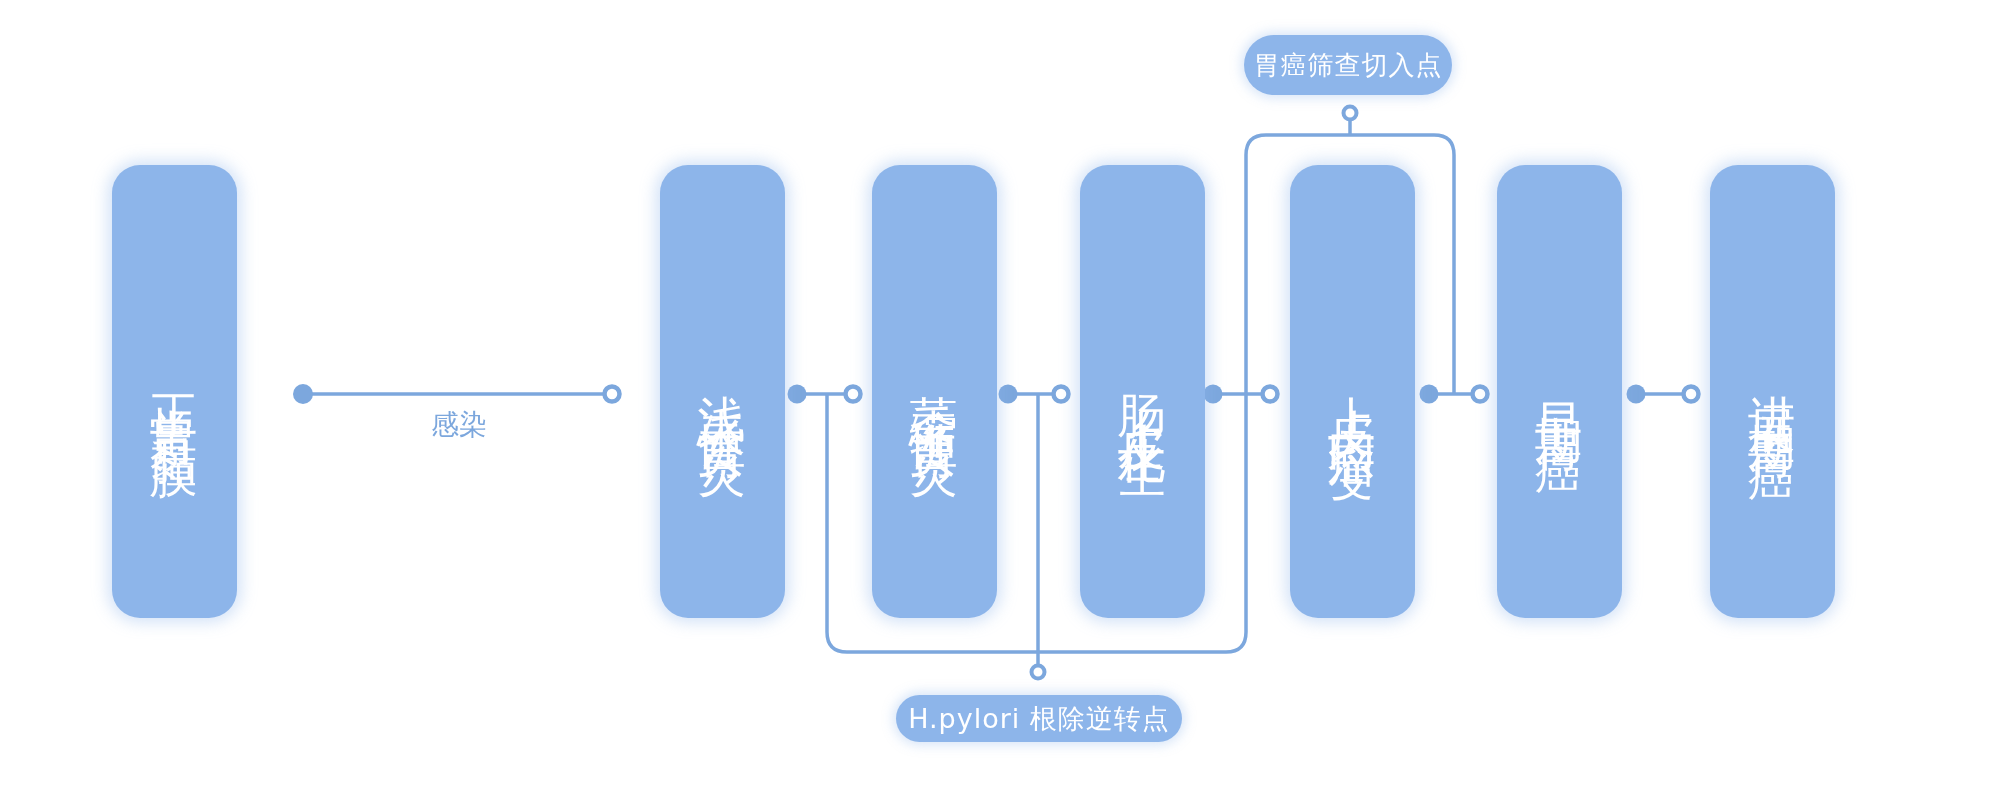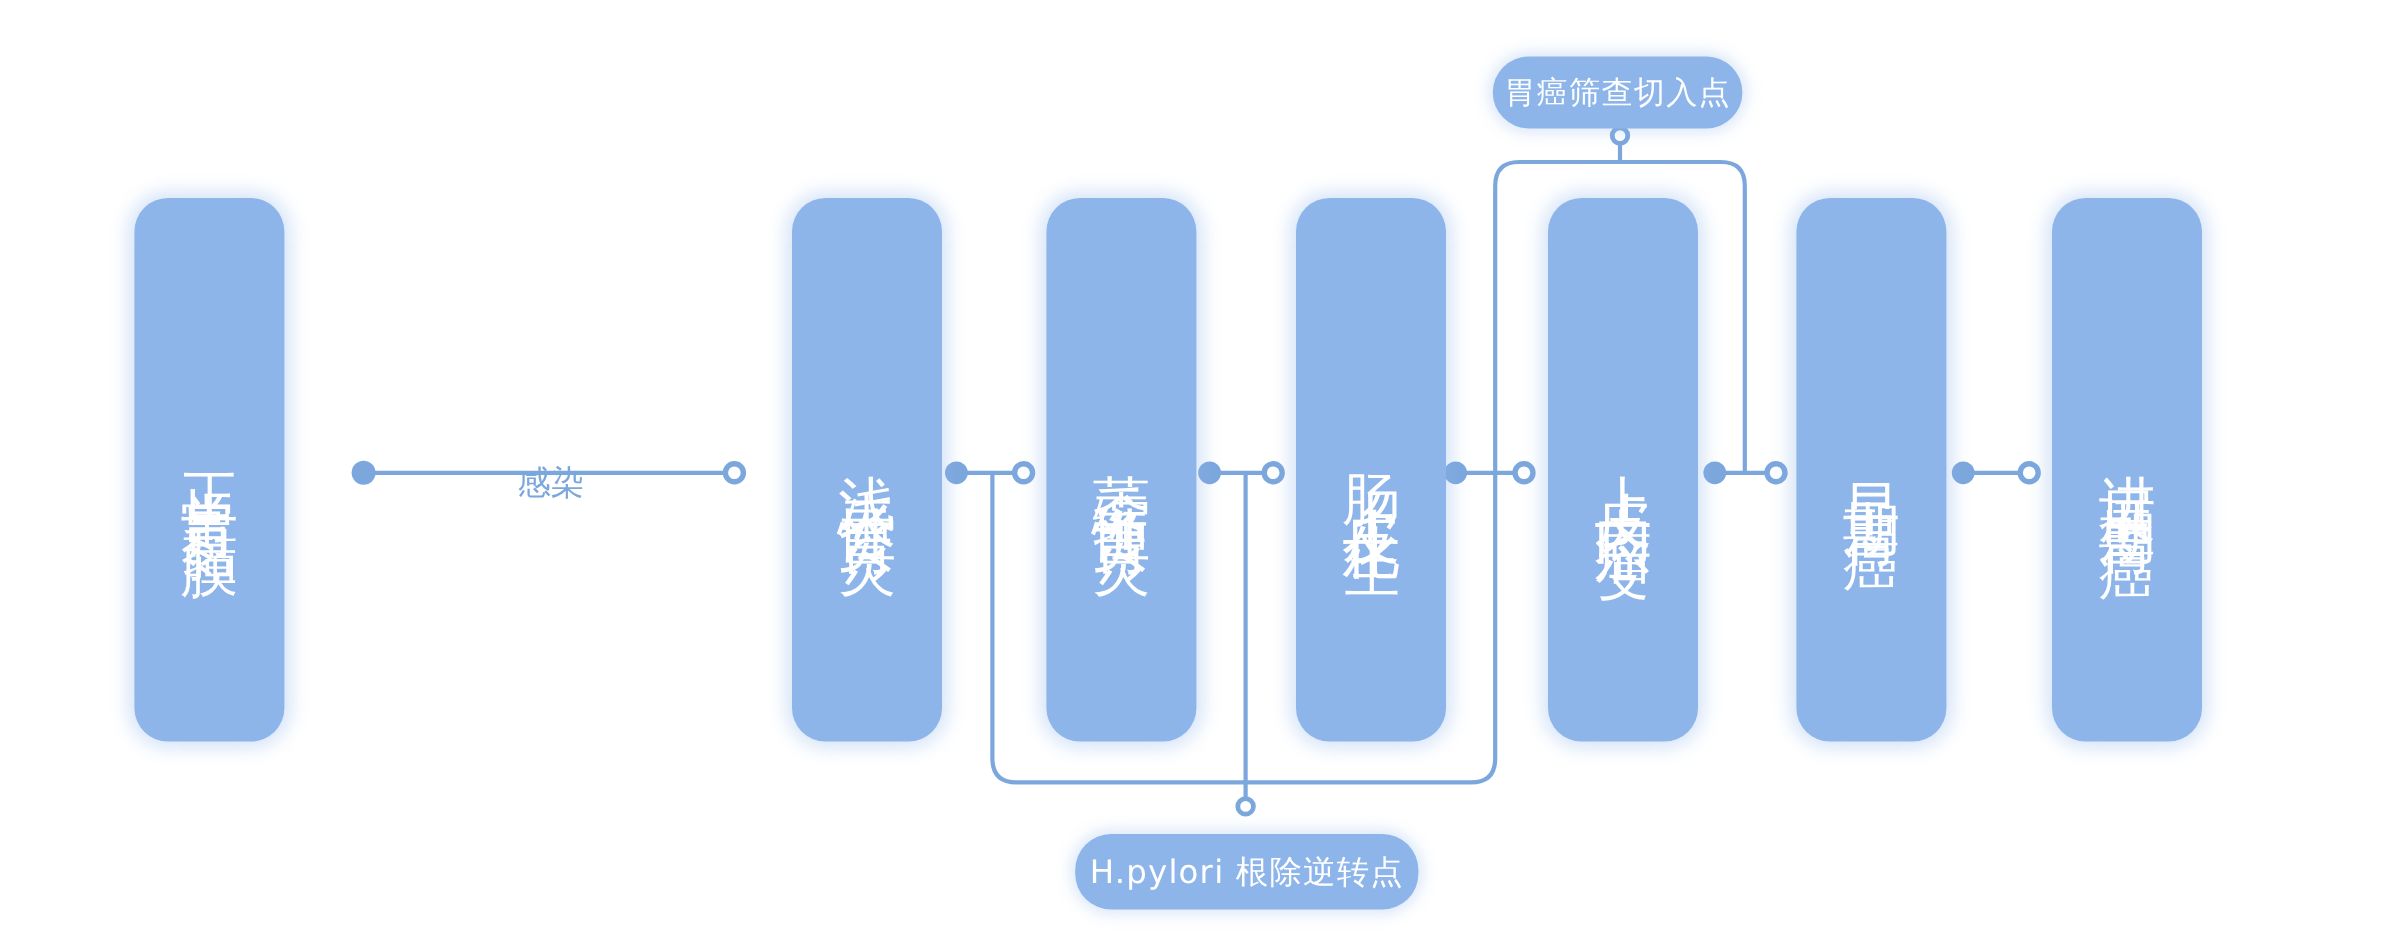--- a/index.html
+++ b/index.html
@@ -65,21 +65,21 @@
     width: 240px;
     text-align: center;
     font-size: 30px;
     font-style: italic;
     font-weight: 500;
     color: #7CA7DD;
   }
   .transition-secondary {
     position: absolute;
     left: 339px;
-    top: 384px;
+    top: 406px;
     width: 240px;
     text-align: center;
     font-size: 28px;
     font-weight: 500;
     color: #7CA7DD;
   }
 
   
   .pill {
     position: absolute;
@@ -92,27 +92,26 @@
     justify-content: center;
     font-weight: 500;
     letter-spacing: 1px;
   }
   .pill-screening {
     left: 1244px;
     top: 35px;
     width: 208px;
     height: 60px;
     font-size: 26px;
-    margin-top: 12px;
   }
   .pill-eradication {
     left: 896px;
     top: 695px;
     width: 286px;
-    height: 63px;
+    height: 47px;
     font-size: 27px;
   }
 </style>
 </head>
 <body>
 
 <div class="canvas">
 
   <svg class="overlay" viewBox="0 0 2000 785">
     <g stroke="#7CA7DD" stroke-width="3.5" fill="none">

